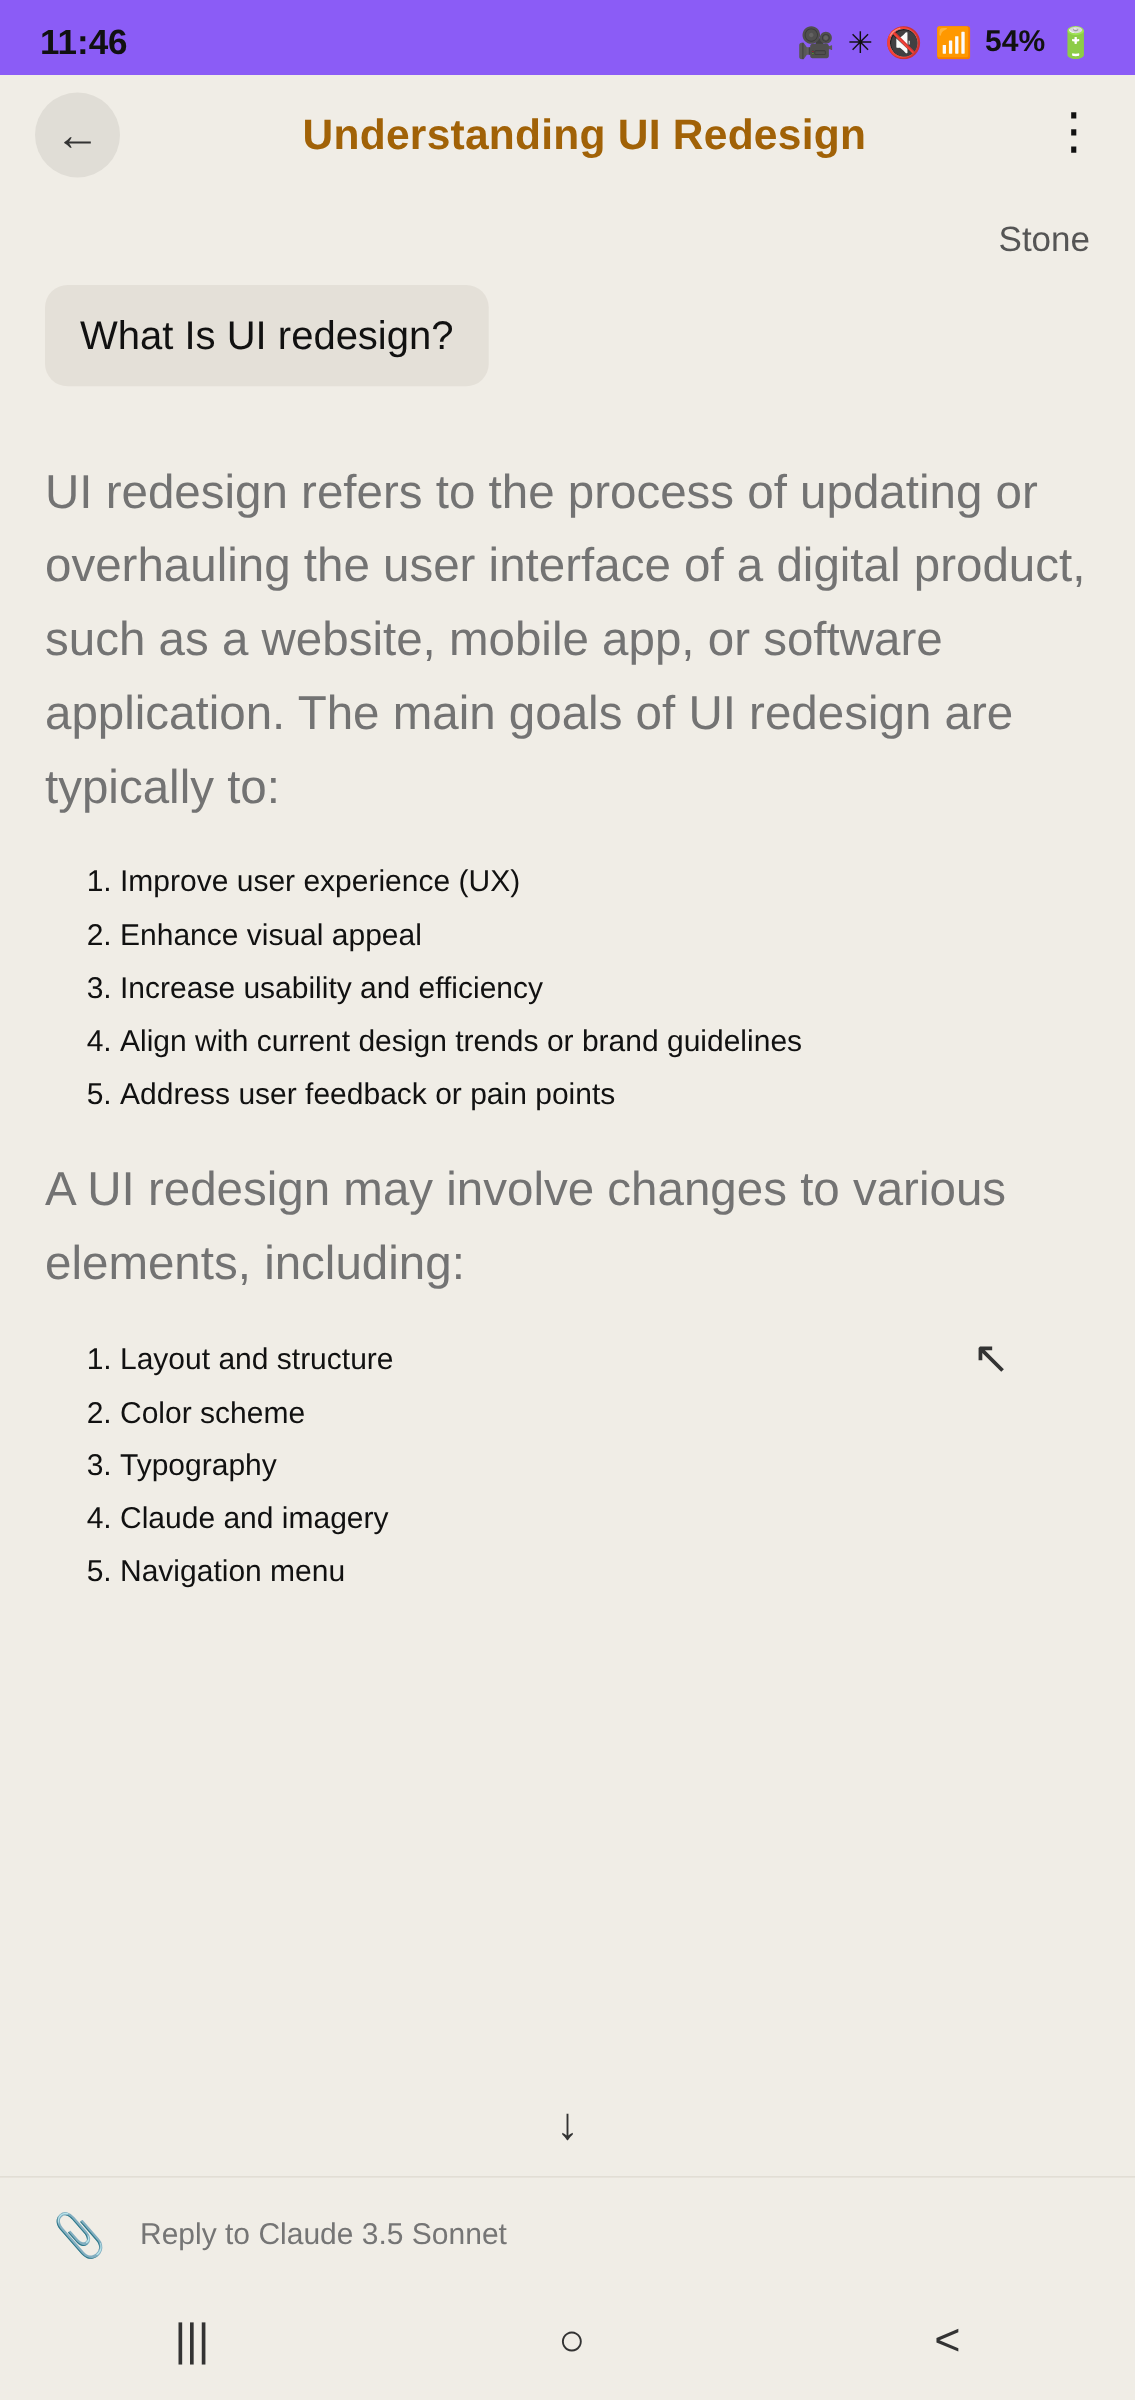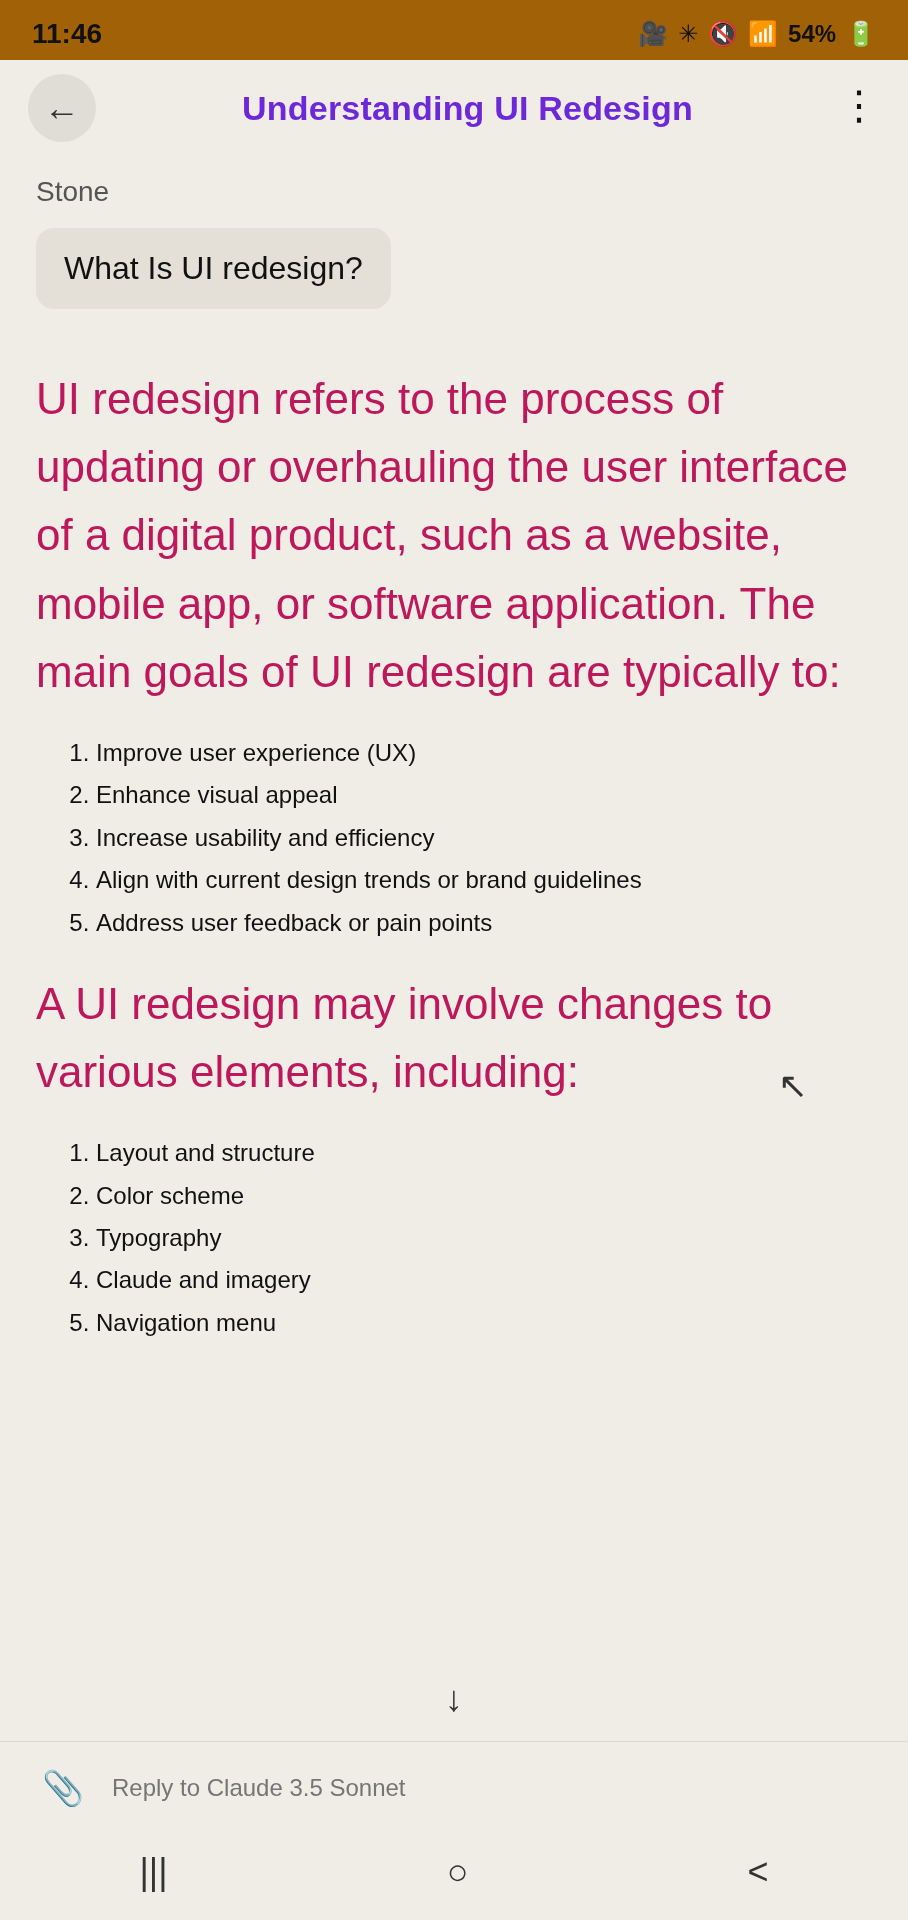--- a/index.html
+++ b/index.html
@@ -15,21 +15,21 @@
       position: relative;
       overflow-x: hidden;
     }
 
     
     .status-bar {
       display: flex;
       justify-content: space-between;
       align-items: center;
       padding: 18px 32px 10px 32px;
-      background-color: #a16207;
+      background-color: #8b5cf6;
     }
     .status-time {
       font-size: 28px;
       font-weight: 600;
       color: #111;
       font-family: Arial, sans-serif;
     }
     .status-icons {
       display: flex;
       align-items: center;
@@ -65,21 +65,21 @@
     }
     .nav-back-btn span {
       font-size: 36px;
       color: #333;
       font-weight: 300;
       line-height: 1;
     }
     .nav-title {
       font-size: 34px;
       font-weight: 700;
-      color: #6d28d9;
+      color: #a16207;
       font-family: Arial, sans-serif;
       letter-spacing: 0.2px;
     }
     .nav-more-btn {
       font-size: 40px;
       color: #111;
       cursor: pointer;
       font-family: Arial, sans-serif;
       line-height: 0.6;
       letter-spacing: 1px;
@@ -91,42 +91,43 @@
       flex: 1;
       padding: 20px 36px 0 36px;
       background-color: #f0ede6;
     }
 
     .sender-name {
       font-size: 28px;
       color: #555;
       font-family: Arial, sans-serif;
       margin-bottom: 20px;
+      text-align: right;
     }
 
     
     .question-bubble {
       background-color: #e4e0d8;
       border-radius: 18px;
       padding: 22px 28px;
       display: inline-block;
       margin-bottom: 56px;
       max-width: 75%;
     }
     .question-bubble-text {
       font-size: 32px;
       color: #111;
       font-family: Arial, sans-serif;
       font-weight: 400;
     }
 
     
     .response-paragraph {
-      font-size: 44px;
-      color: #be185d;
+      font-size: 38px;
+      color: #737373;
       line-height: 1.55;
       font-family: Arial, sans-serif;
       margin-bottom: 28px;
     }
 
     
     .response-list {
       padding-left: 60px;
       margin-bottom: 28px;
     }

